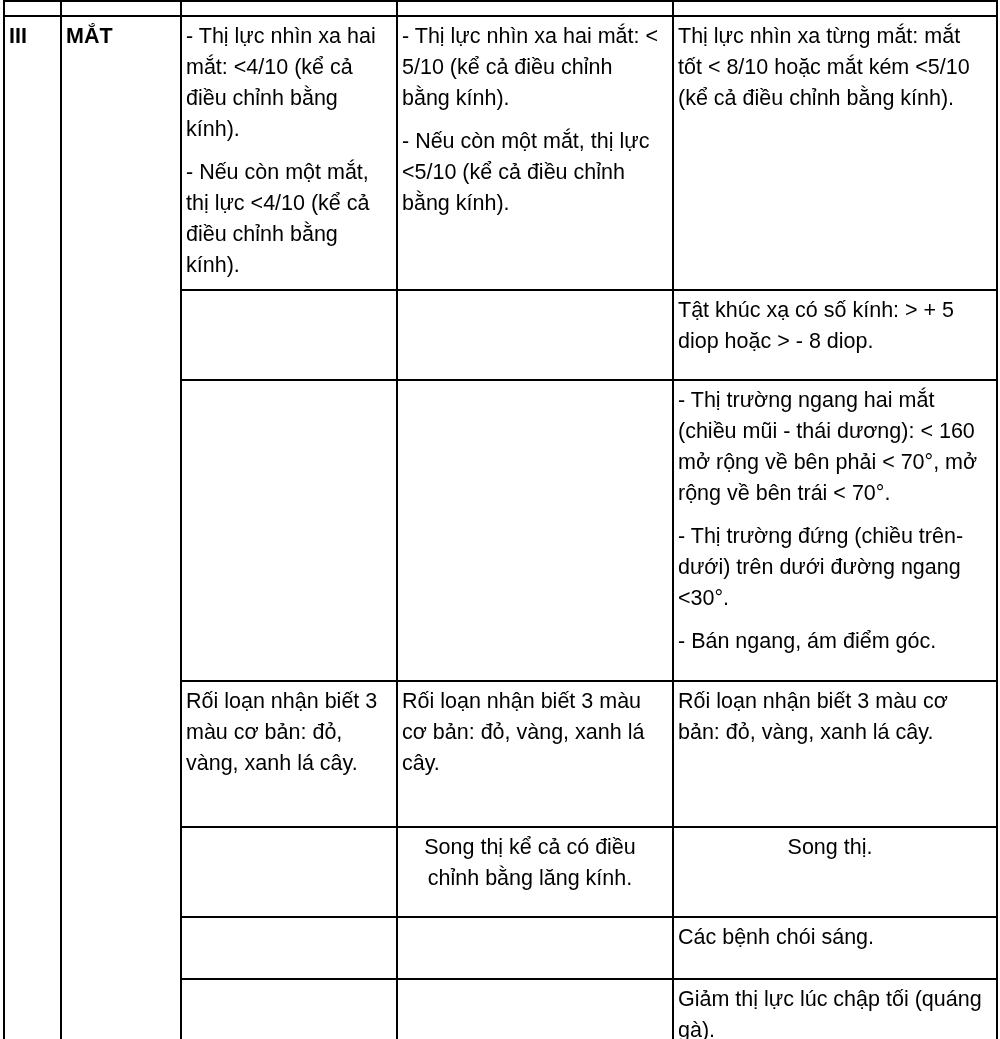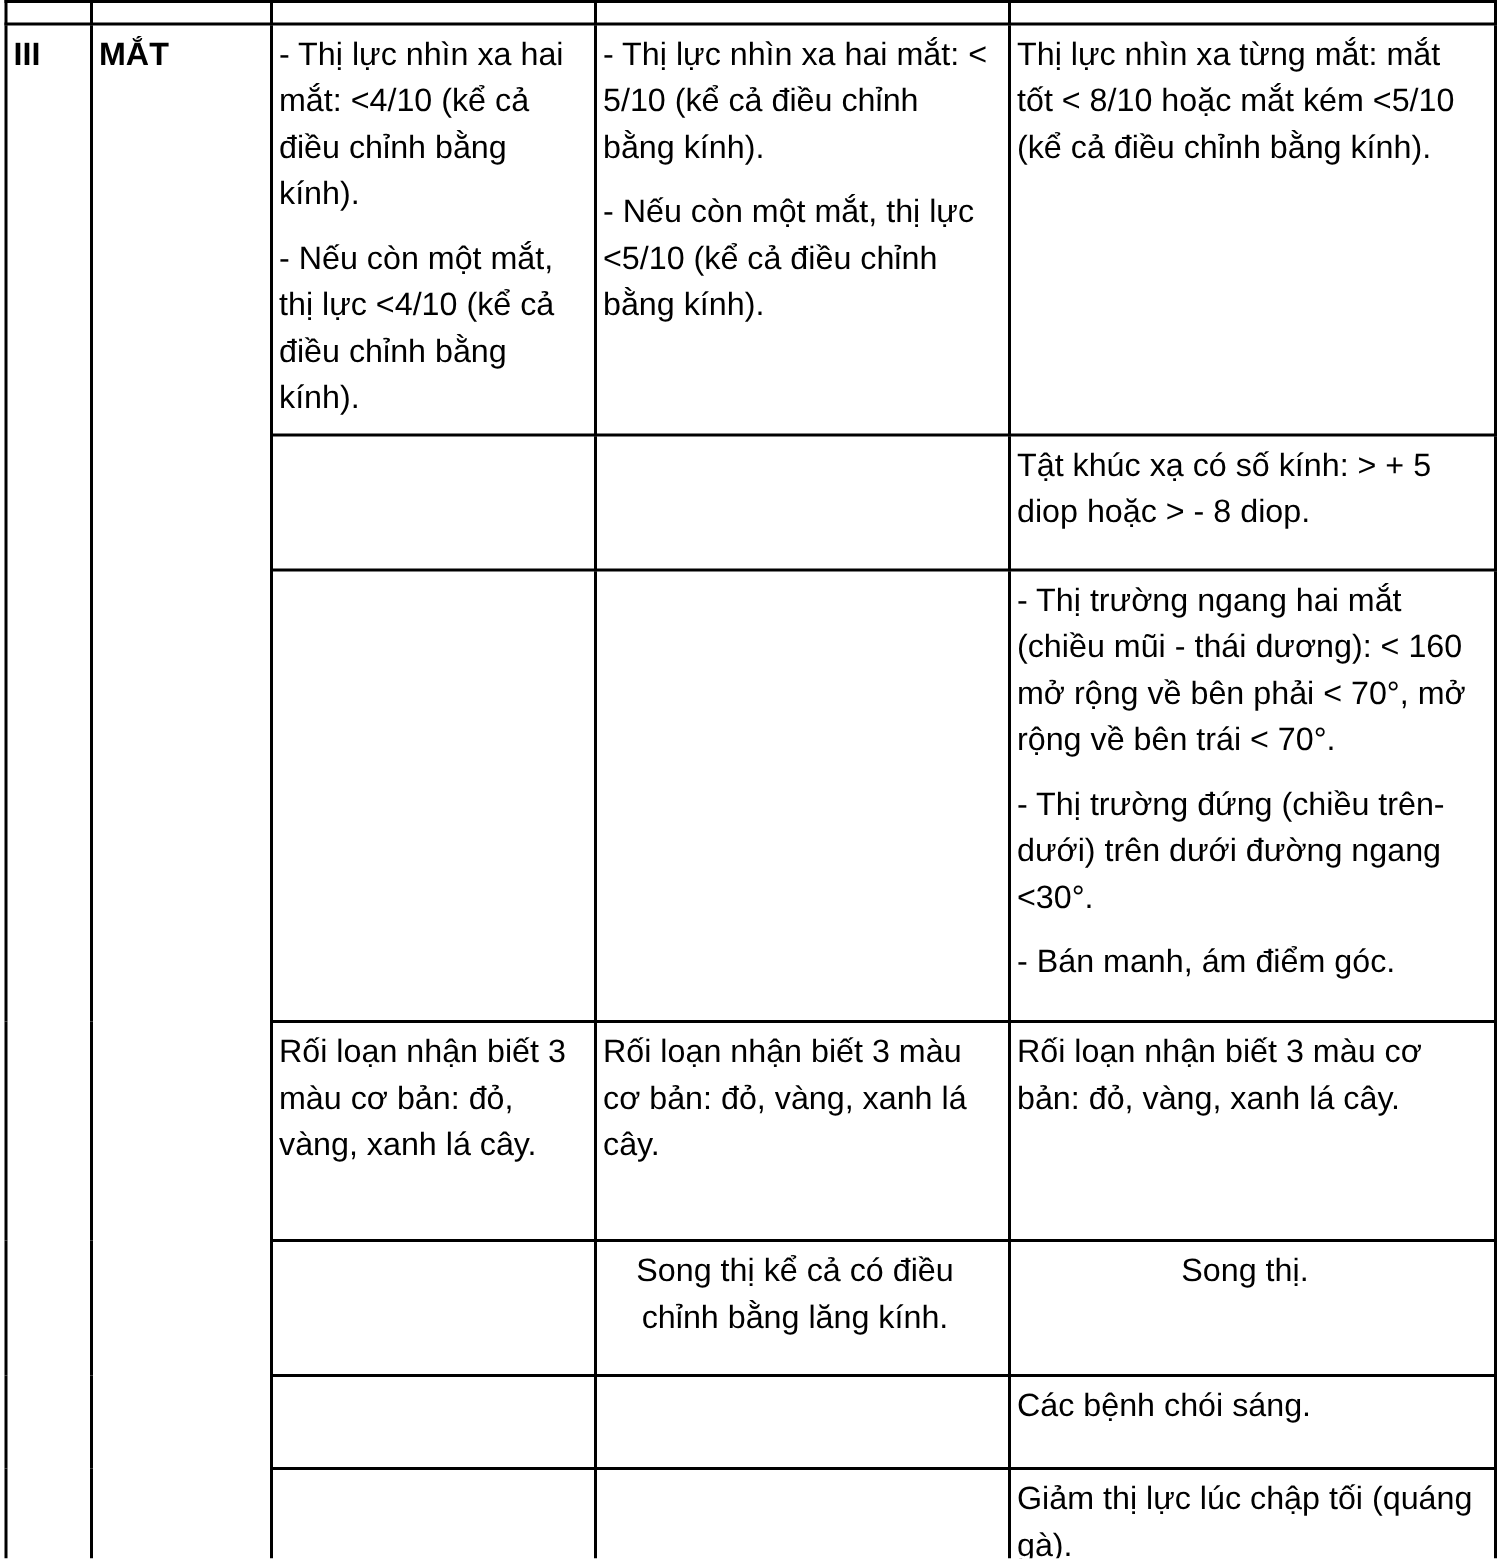--- a/index.html
+++ b/index.html
@@ -108,21 +108,21 @@
         <p>Tật khúc xạ có số kính: &gt; + 5 diop hoặc &gt; - 8 diop.</p>
       </td>
     </tr>
 
     <tr class="r3">
       <td></td>
       <td></td>
       <td>
         <p>- Thị trường ngang hai mắt (chiều mũi - thái dương): &lt; 160 mở rộng về bên phải &lt; 70°, mở rộng về bên trái &lt; 70°.</p>
         <p>- Thị trường đứng (chiều trên-dưới) trên dưới đường ngang &lt;30°.</p>
-        <p>- Bán manh, ám điểm góc.</p>
+        <p>- Bán ngang, ám điểm góc.</p>
       </td>
     </tr>
 
     <tr class="r4">
       <td>
         <p>Rối loạn nhận biết 3 màu cơ bản: đỏ, vàng, xanh lá cây.</p>
       </td>
       <td>
         <p>Rối loạn nhận biết 3 màu cơ bản: đỏ, vàng, xanh lá cây.</p>
       </td>

